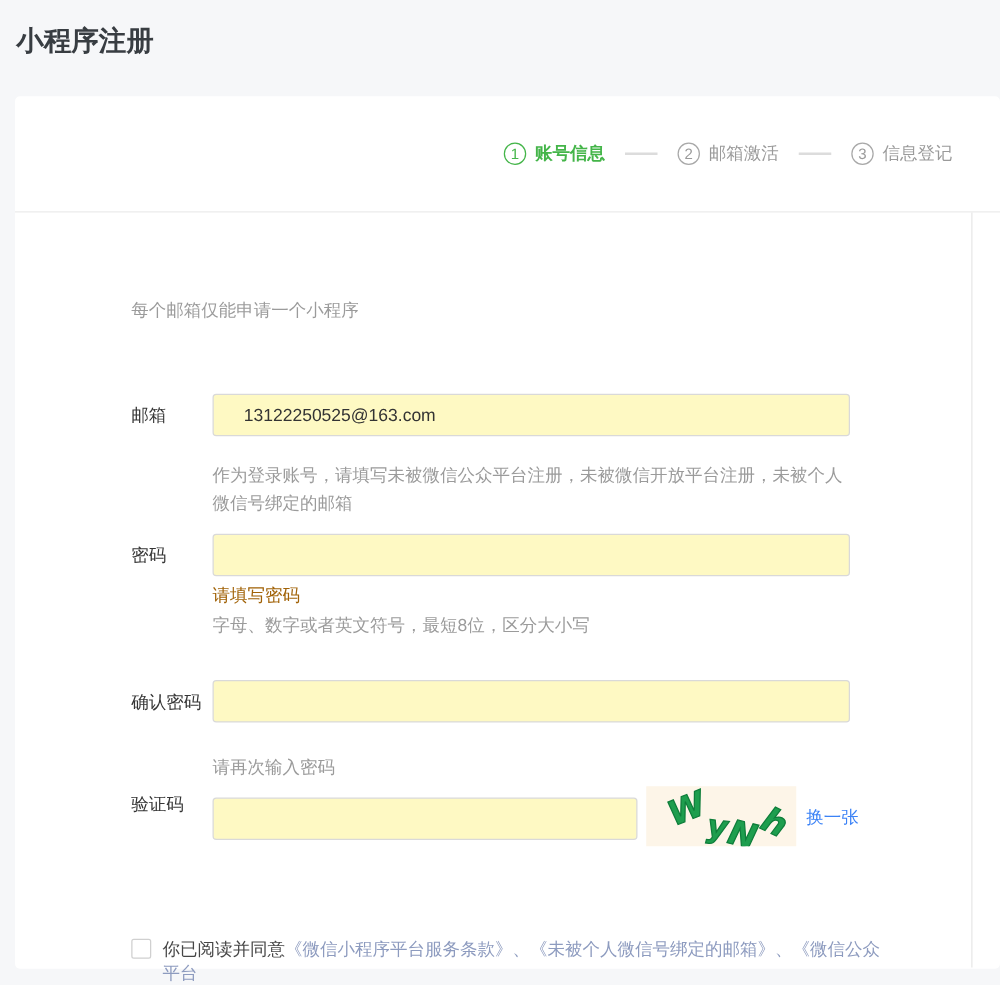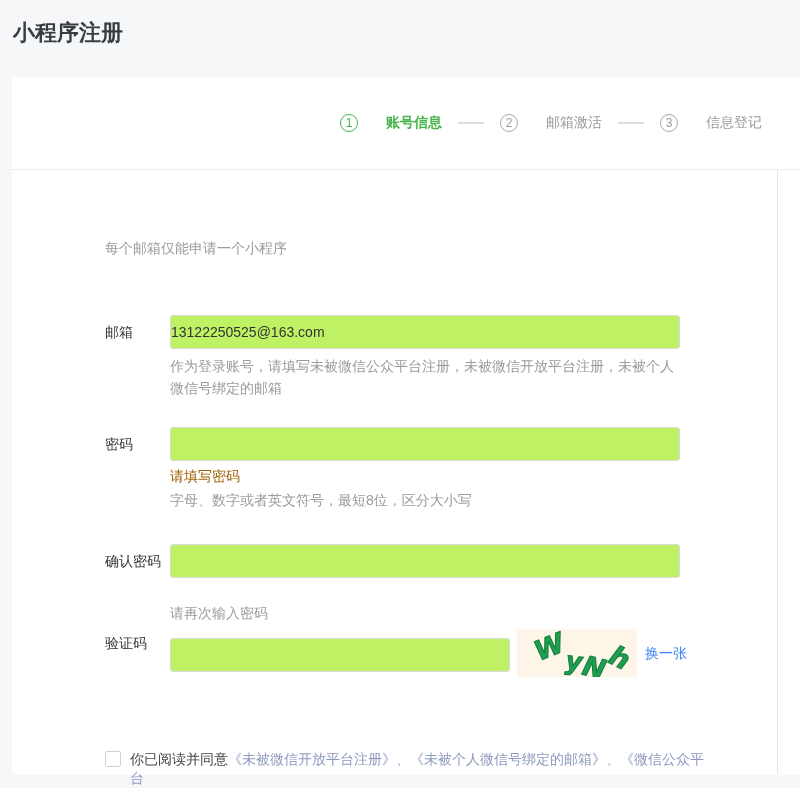--- a/index.html
+++ b/index.html
@@ -37,21 +37,21 @@
   .step-circle {
     width: 18px; height: 18px;
     border-radius: 50%;
     border: 1px solid #a8a8a8;
     color: #9a9a9a;
     font-size: 12px;
     display: flex; align-items: center; justify-content: center;
     margin-right: 7px;
     line-height: 1;
   }
-  .step-label { color: #9a9a9a; margin-left: 21px; }
+  .step-label { color: #9a9a9a; }
   .step.active .step-circle { border-color: #44b549; color: #44b549; }
   .step.active .step-label { color: #44b549; font-weight: bold; }
   .step-dash {
     width: 26px; height: 2px;
     background: #dcdcdc;
     margin: 0 16px;
   }
   .card-body { position: relative; height: 604px; }
   .scrollbar-track {
     position: absolute;
@@ -72,24 +72,24 @@
     font-size: 14px;
     color: #353535;
     line-height: 34px;
   }
   .text-input {
     position: absolute;
     left: 158px;
     width: 510px; height: 34px;
     border: 1px solid #d9d9d9;
     border-radius: 3px;
-    padding: 0 0;
+    padding: 0 24px;
     font-size: 14px;
     color: #333333;
-    background: #bef264;
+    background: #fef9c3;
     outline: none;
     font-family: "Liberation Sans", "DejaVu Sans", sans-serif;
   }
   .hint {
     position: absolute;
     left: 158px;
     width: 514px;
     font-size: 14px;
     line-height: 22px;
     color: #9b9b9b;
@@ -168,21 +168,21 @@
     </div>
   </div>
 
   <div class="card-body">
     <div class="scrollbar-track"></div>
 
     <p class="intro">每个邮箱仅能申请一个小程序</p>
 
     <label class="field-label" style="top:145px">邮箱</label>
     <input class="text-input" style="top: 145px;" type="text" value="13122250525@163.com">
-    <p class="hint" style="top:185px">作为登录账号，请填写未被微信公众平台注册，未被微信开放平台注册，未被个人微信号绑定的邮箱</p>
+    <p class="hint" style="top:199px">作为登录账号，请填写未被微信公众平台注册，未被微信开放平台注册，未被个人微信号绑定的邮箱</p>
 
     <label class="field-label" style="top:257px">密码</label>
     <input class="text-input" style="top: 257px;" type="text" value="">
     <p class="error-text" style="top:296px">请填写密码</p>
     <p class="hint" style="top:319px">字母、数字或者英文符号，最短8位，区分大小写</p>
 
     <label class="field-label" style="top:374px">确认密码</label>
     <input class="text-input" style="top: 374px;" type="text" value="">
     <p class="hint" style="top:432px">请再次输入密码</p>
 
@@ -195,16 +195,16 @@
           <text x="48" y="40" font-size="25" transform="rotate(6 48 40)">y</text>
           <text x="64" y="45" font-size="27" transform="rotate(14 64 45)">N</text>
           <text x="90" y="33" font-size="27" transform="rotate(26 90 33)">h</text>
         </g>
       </svg>
     </div>
     <a class="captcha-refresh">换一张</a>
 
     <div class="agreement">
       <span class="checkbox"></span>
-      <span><span>你已阅读并同意</span><a>《未被微信开放平台注册》</a><span class="sep">、</span><a>《未被个人微信号绑定的邮箱》</a><span class="sep">、</span><a>《微信公众平台</a></span>
+      <span><span>你已阅读并同意</span><a>《微信小程序平台服务条款》</a><span class="sep">、</span><a>《未被个人微信号绑定的邮箱》</a><span class="sep">、</span><a>《微信公众平台</a></span>
     </div>
   </div>
 </div>
 
 </body></html>

